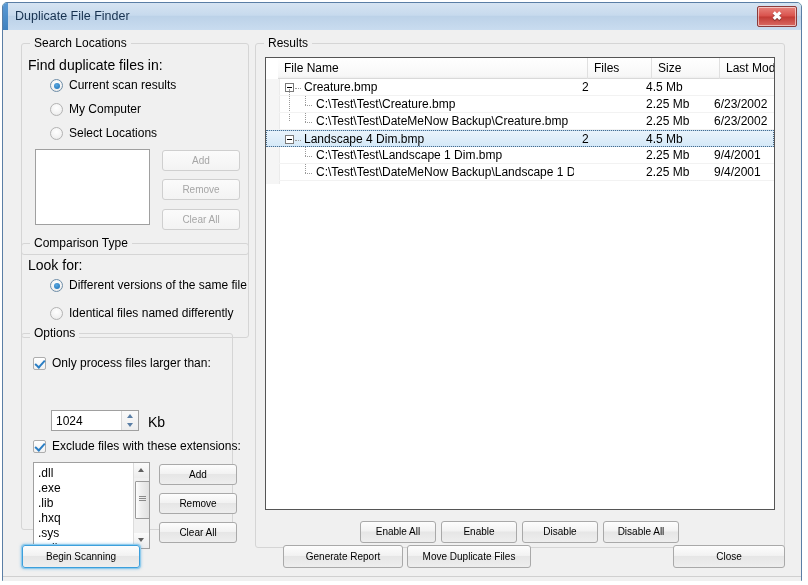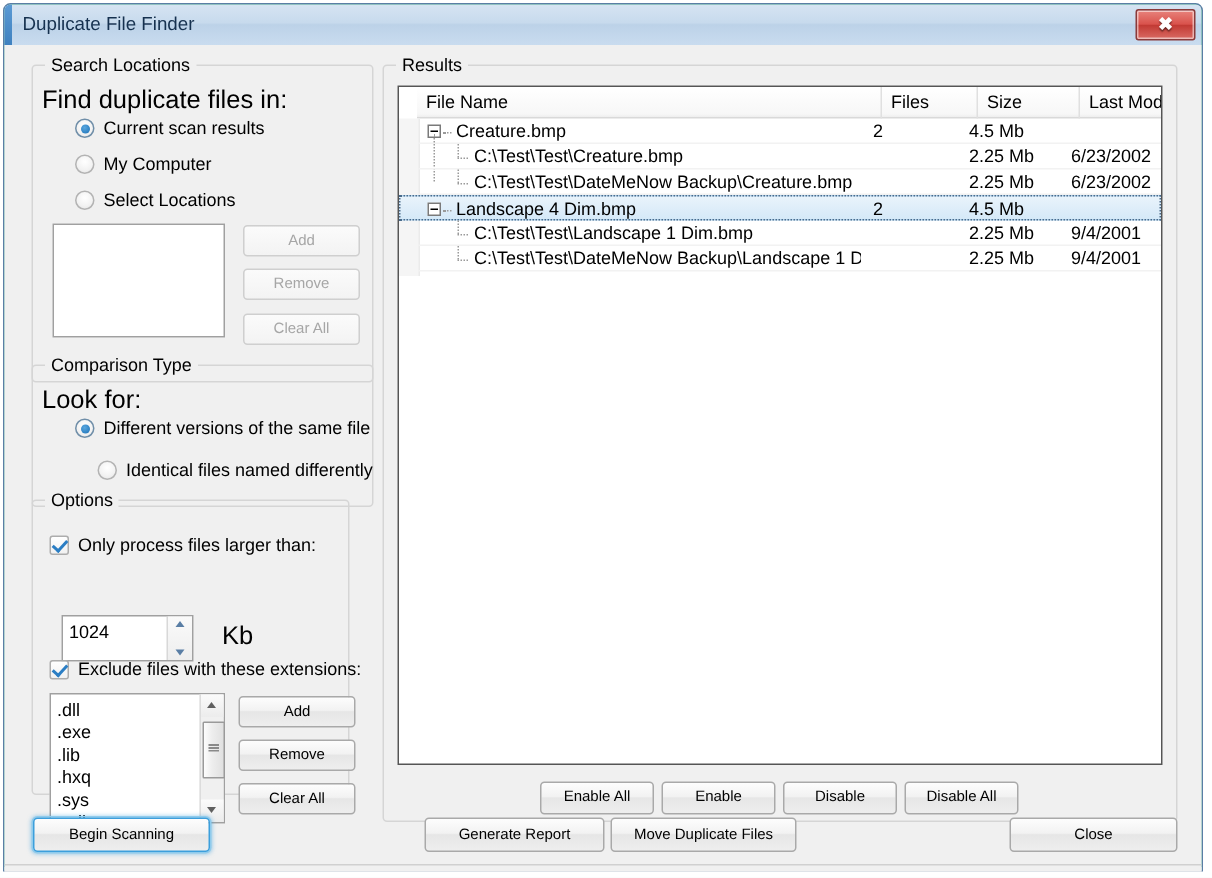--- a/index.html
+++ b/index.html
@@ -98,21 +98,21 @@
     top: -8px; left: 8px;
     background: #f0f0f0;
     padding: 0 4px;
     font-size: 12px;
     color: #000000;
     white-space: nowrap;
   }
 
   .plain-label {
     position: absolute;
-    font-size: 17px;
+    font-size: 14px;
     color: #000;
     white-space: nowrap;
     text-align: center;
   }
 
   
   .radio-row { position: absolute; height: 16px; white-space: nowrap; cursor: pointer; }
   .radio {
     position: absolute; left: 0; top: 1px;
     width: 13px; height: 13px;
@@ -408,35 +408,35 @@
 
     <div class="groupbox" style="left:18px; top:213px; width:228px; height:95px;text-align:center;">
       <div class="gb-title">Comparison Type</div>
     </div>
     <div class="plain-label" style="left:25px; top:227px;">Look for:</div>
 
     <div class="radio-row" style="left:47px; top:248px; width:195px;">
       <span class="radio checked"></span>
       <span class="radio-label">Different versions of the same file</span>
     </div>
-    <div class="radio-row" style="left:62px; top:276px; width:195px;text-align:right;">
+    <div class="radio-row" style="left:47px; top:276px; width:195px;text-align:right;">
       <span class="radio"></span>
       <span class="radio-label">Identical files named differently</span>
     </div>
 
     <div class="groupbox" style="left:18px; top:303px; width:212px; height:197px;">
       <div class="gb-title">Options</div>
     </div>
 
     <div class="check-row" style="left:30px; top:326px; width:205px;">
       <span class="checkbox checked"></span>
       <span class="check-label">Only process files larger than:</span>
     </div>
 
-    <div class="spinbox" style="left:38px; top:380px; width:88px; height:31px;text-align:center;">
+    <div class="spinbox" style="left:48px; top:380px; width:88px; height:21px;text-align:center;">
       <span class="spin-value">1024</span>
       <span class="spin-btns">
         <span class="spin-half up"></span>
         <span class="spin-half down"></span>
       </span>
     </div>
     <div class="plain-label" style="left:145px; top:384px;">Kb</div>
 
     <div class="check-row" style="left:30px; top:409px; width:210px;">
       <span class="checkbox checked"></span>

